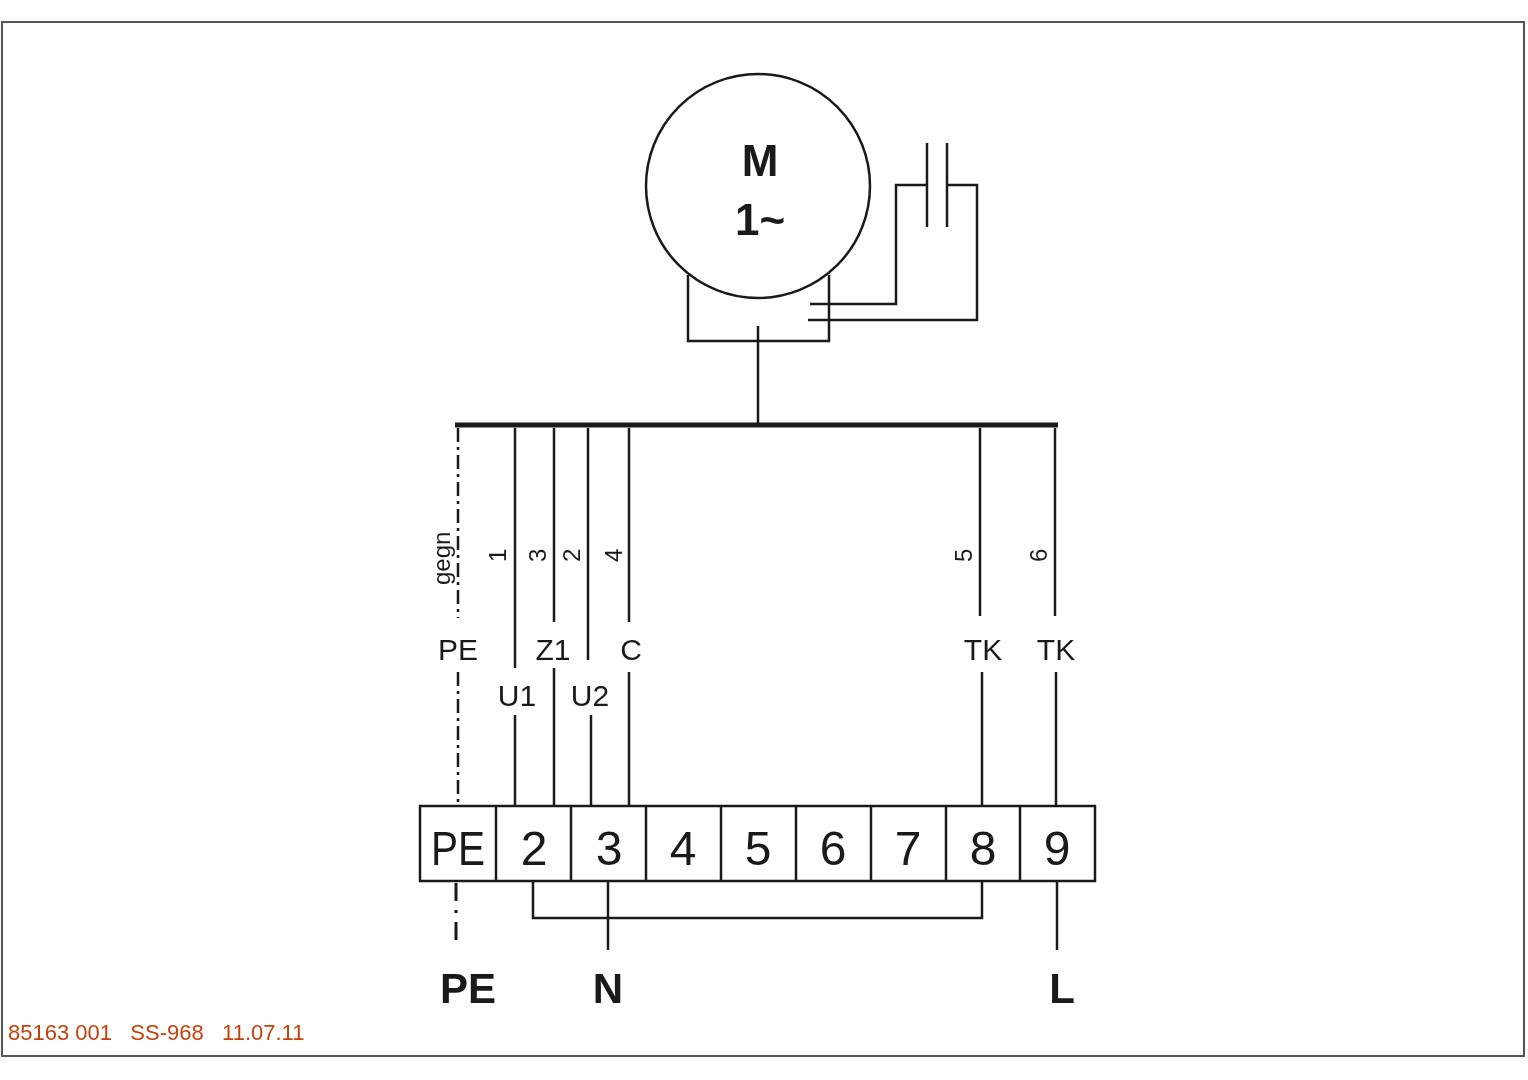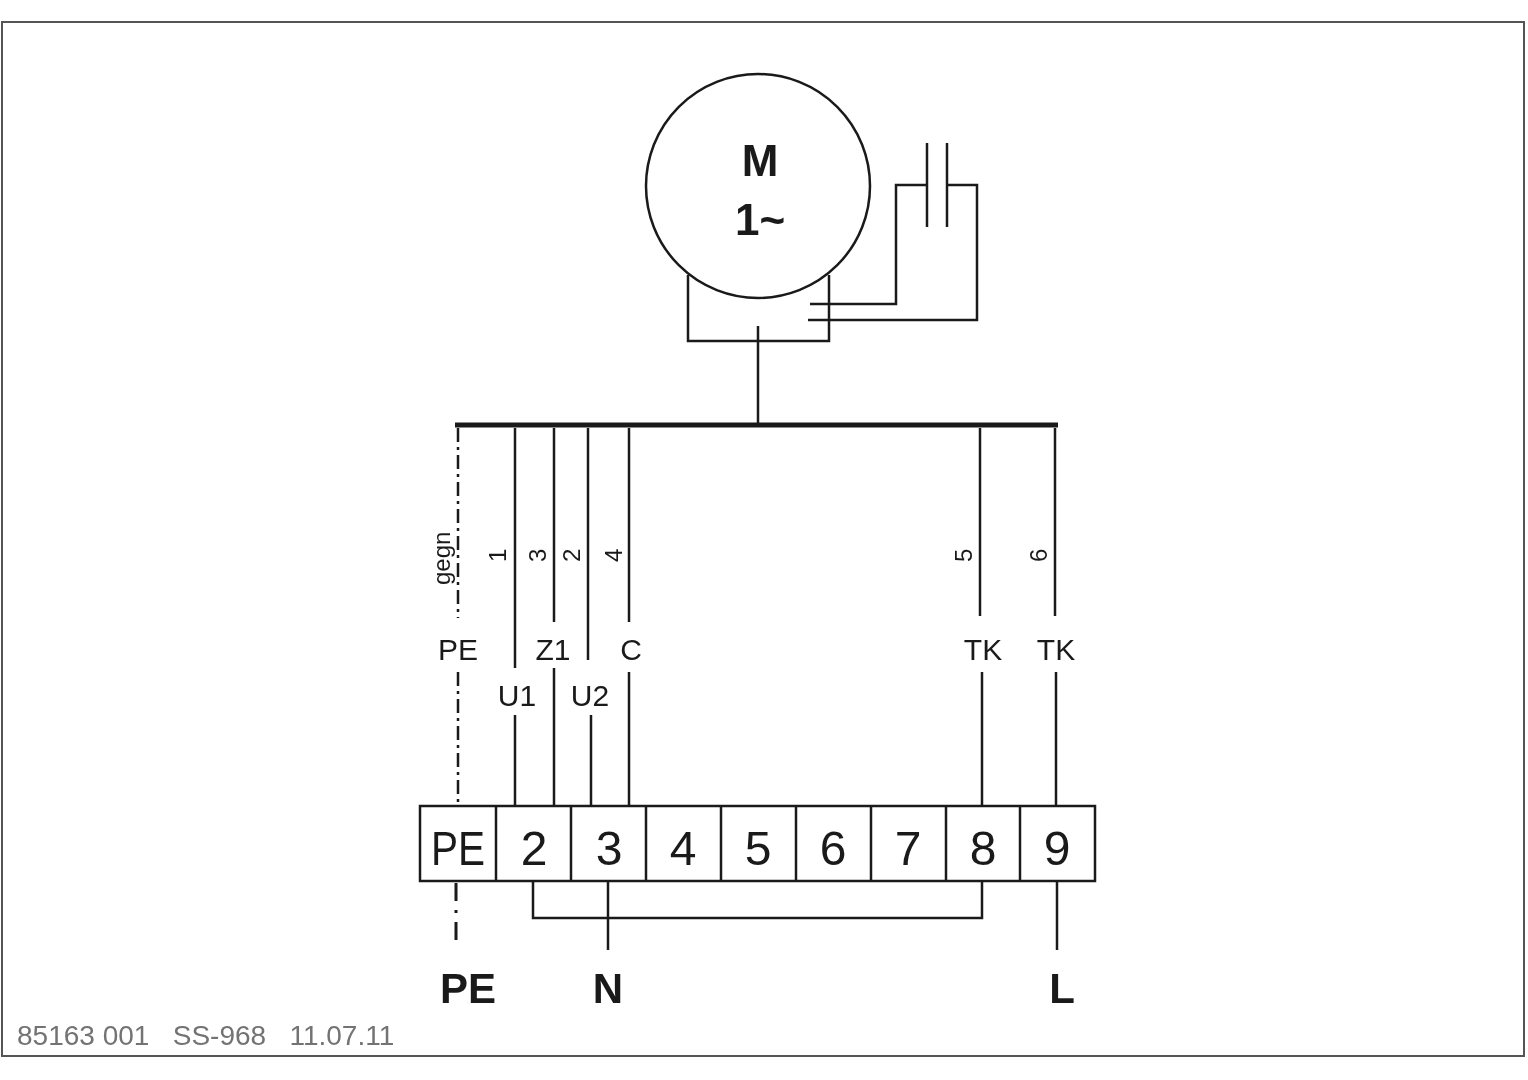--- a/index.html
+++ b/index.html
@@ -1,21 +1,21 @@
 <!DOCTYPE html>
 <html><head>
 <meta charset="utf-8">
 <style>
   html,body{margin:0;padding:0;background:#fff;}
   body{width:1528px;height:1080px;position:relative;overflow:hidden;font-family:"Liberation Sans",sans-serif;}
   #frame{position:absolute;left:1px;top:21px;width:1524px;height:1036px;border:2px solid #555;box-sizing:border-box;}
   svg{position:absolute;left:0;top:0;}
   .ln{stroke:#1a1a1a;stroke-width:2.5;fill:none;}
   .lbl{font-family:"Liberation Sans",sans-serif;fill:#1a1a1a;}
-  #footer{position:absolute;left:17px;top:1020px;font-size:28px;color:#737373;letter-spacing:0;white-space:pre;}
+  #footer{position:absolute;left:8px;top:1020px;font-size:22px;color:#c2410c;letter-spacing:0;white-space:pre;}
 </style>
 </head>
 <body>
 
 <div id="frame"></div>
 
 <svg width="1528" height="1080">
 
   <g>
     <circle class="ln" cx="758" cy="186" r="112"></circle>

